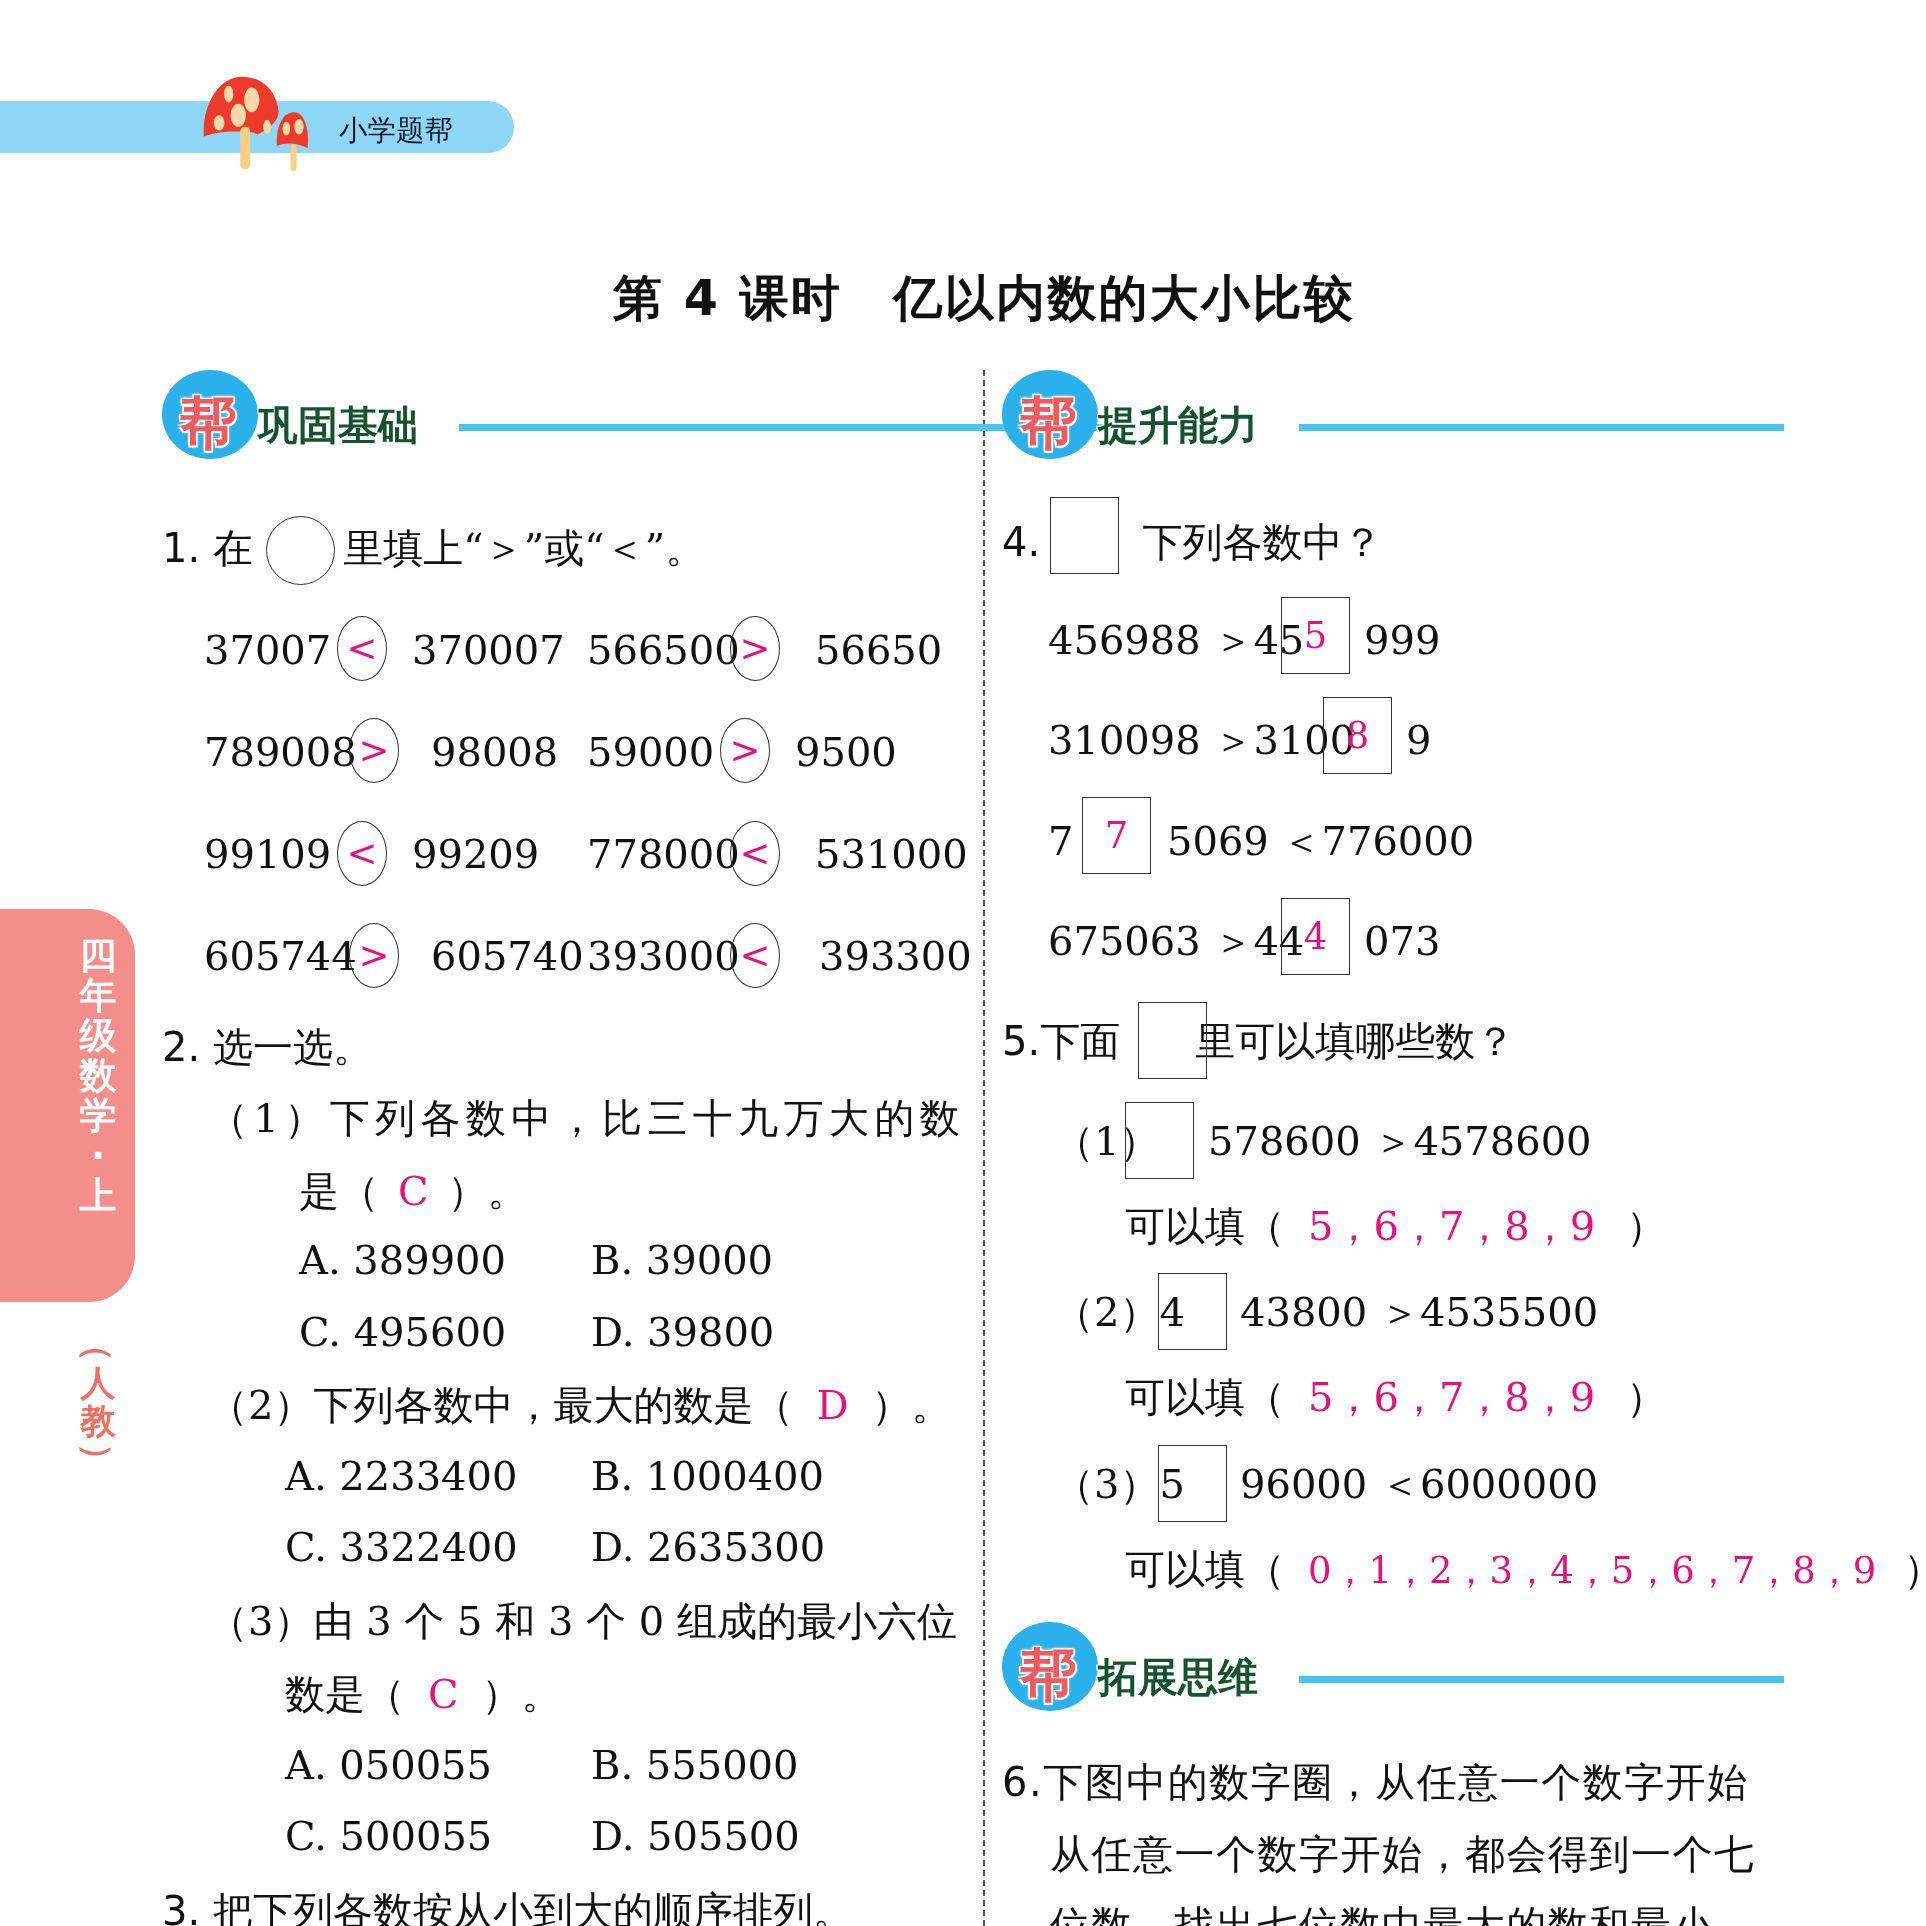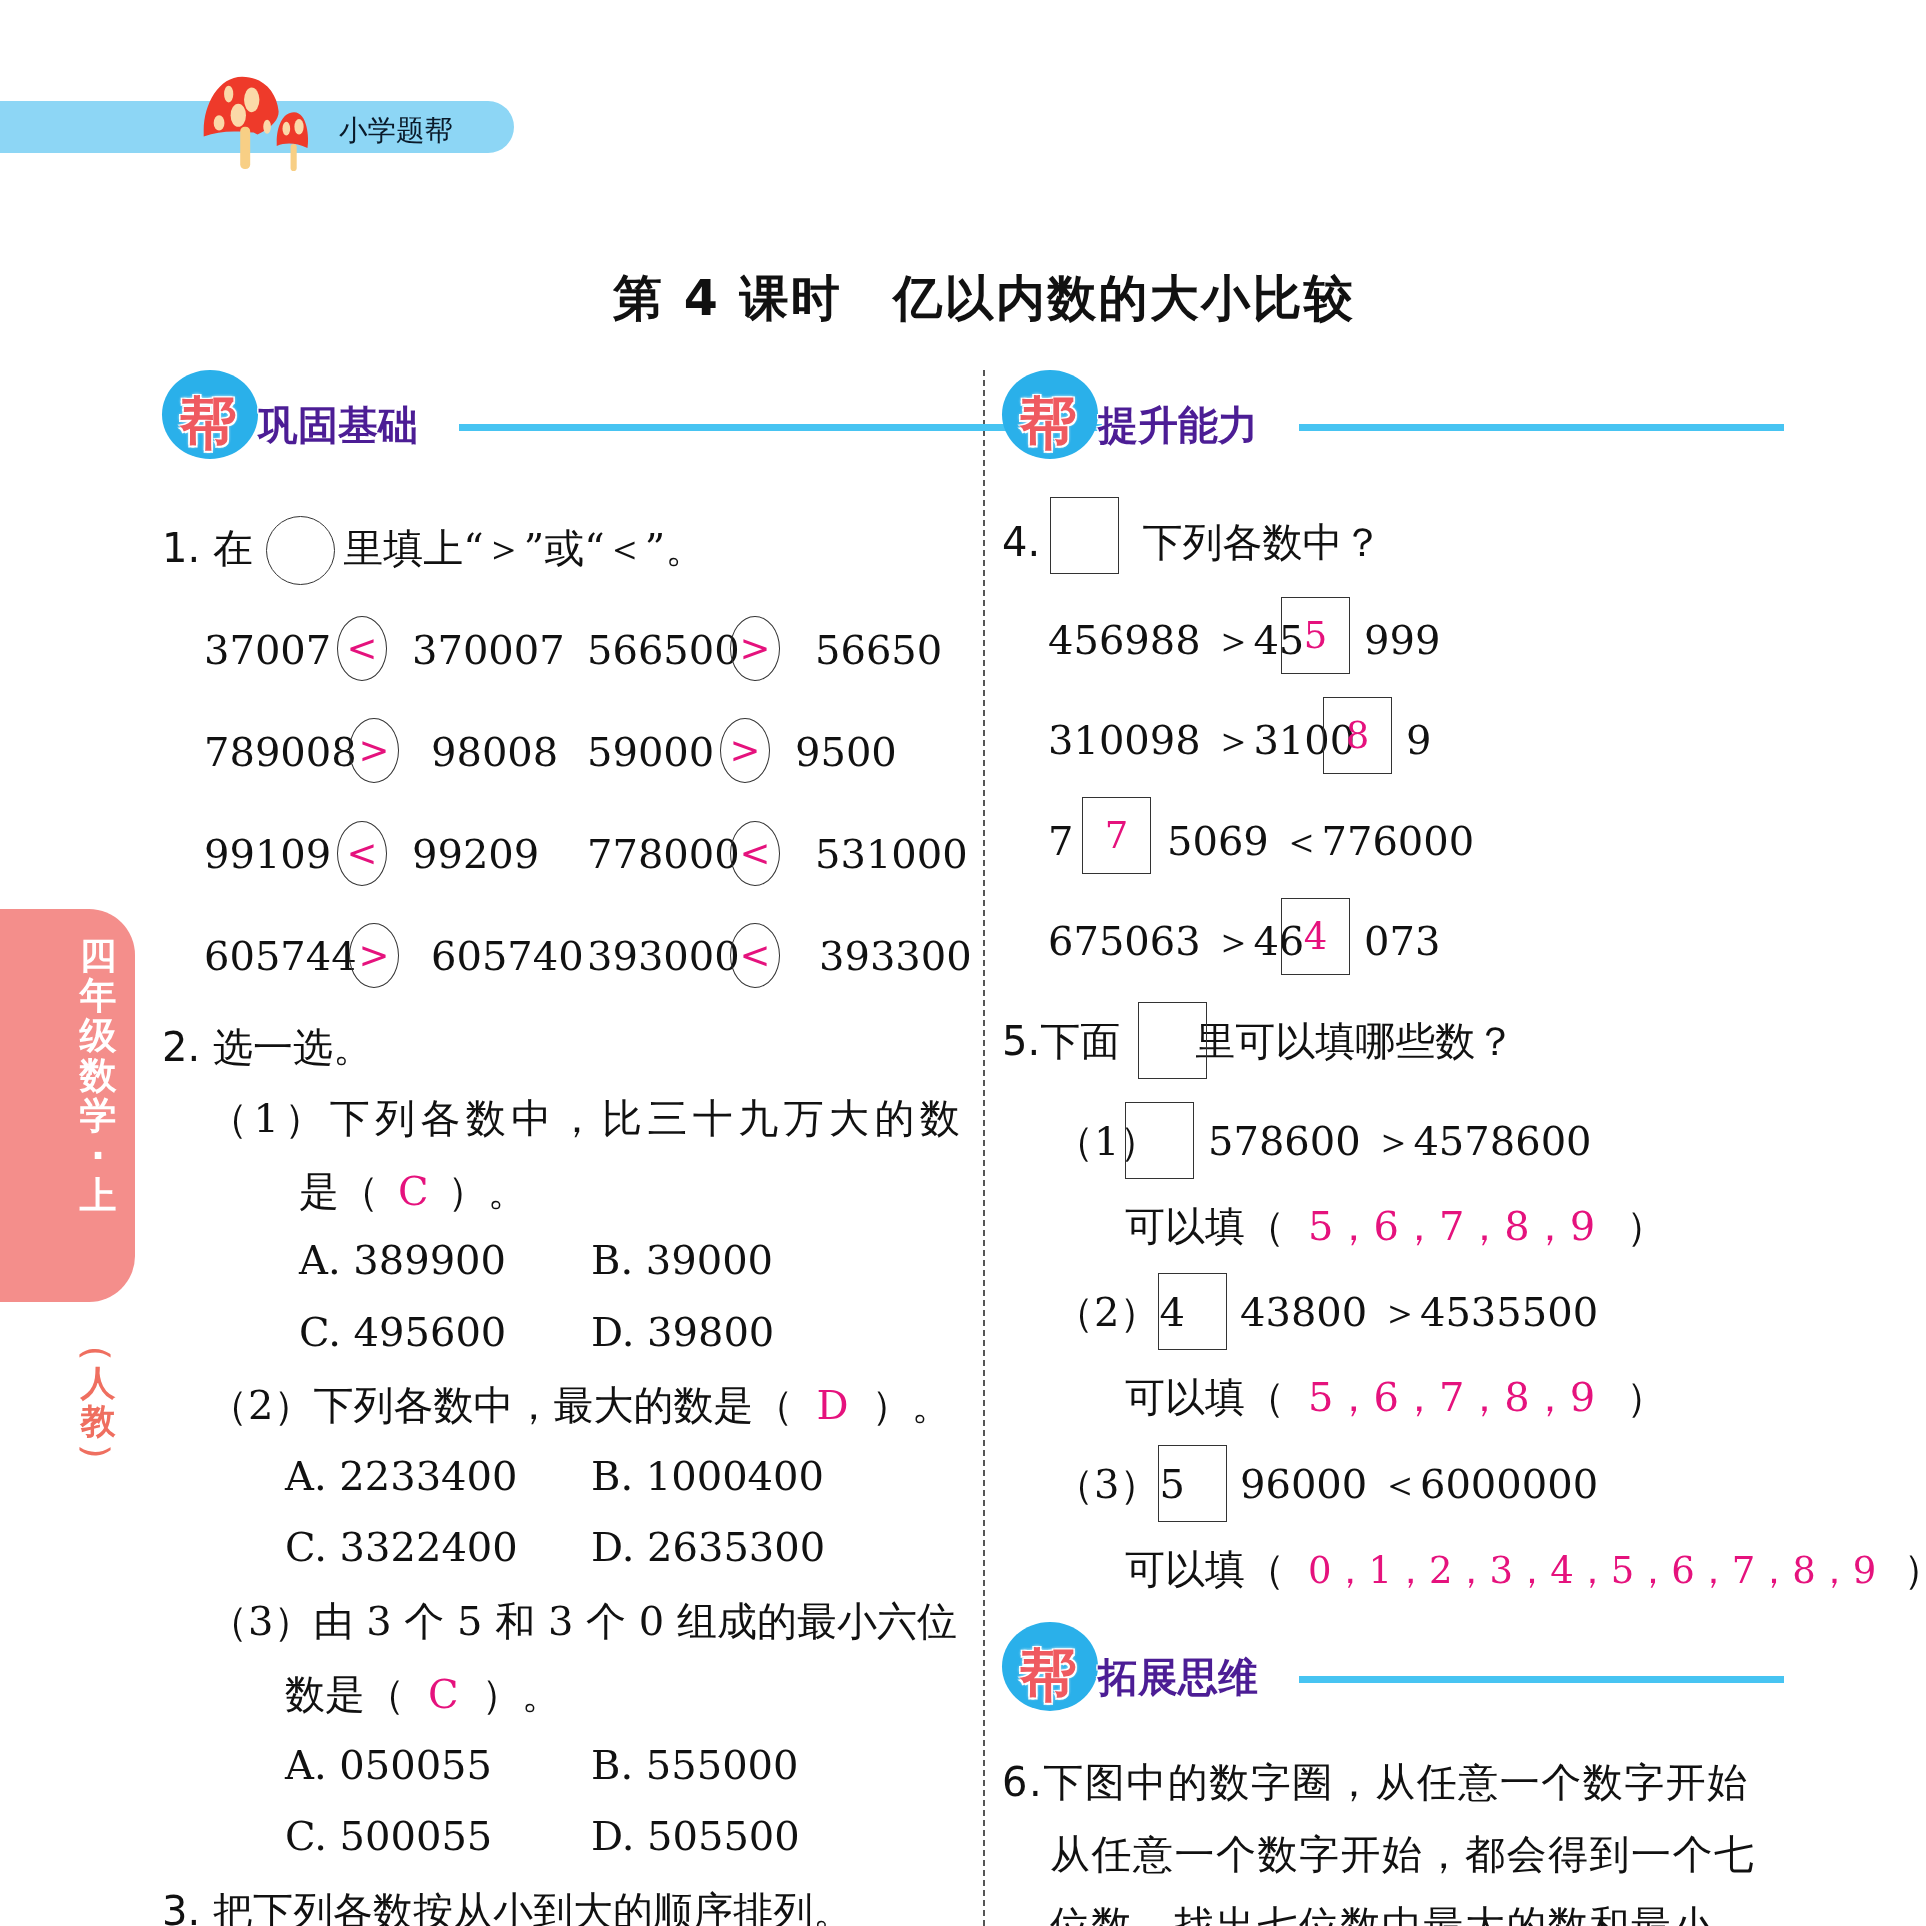--- a/index.html
+++ b/index.html
@@ -15,21 +15,21 @@
   
   #page-title{left:0;width:1968px;top:266px;text-align:center;font-size:49px;font-weight:bold;
               font-family:"DejaVu Sans","Liberation Sans",sans-serif;letter-spacing:2.3px;}
   
   .sec{height:89px;}
   .sec .bubble{position:absolute;left:0;top:0;width:96px;height:89px;border-radius:50%;background:#2ab0ea;}
   .sec .bubble:after{content:"";position:absolute;left:15.4px;top:11.6px;width:77px;height:77px;border-radius:50%;background:#fff;opacity:0;}
   .sec .bang{position:absolute;left:17.3px;top:14.6px;font-size:58px;font-weight:bold;color:#ef5a60;
             font-family:"DejaVu Sans","Liberation Sans",sans-serif;
             text-shadow:0 0 3.9px #fff,0 0 3.9px #fff,1.5px 1.5px 0 #fff,-1.5px -1.5px 0 #fff,1.5px -1.5px 0 #fff,-1.5px 1.5px 0 #fff;}
-  .sec .lbl{position:absolute;left:81px;top:28px;font-size:40px;font-weight:bold;color:#4c1d95;
+  .sec .lbl{position:absolute;left:81px;top:28px;font-size:40px;font-weight:bold;color:#14532d;
             font-family:"DejaVu Sans","Liberation Sans",sans-serif;
             text-shadow:1.2px 1.2px 0 #fff,-1.2px -1.2px 0 #fff,1.2px -1.2px 0 #fff,-1.2px 1.2px 0 #fff;}
   .sec .line{position:absolute;top:54px;height:7px;background:#47c4f2;}
   
   .oval{position:absolute;width:50px;height:65px;border:1.5px solid #333;border-radius:50%;
         box-sizing:border-box;display:flex;align-items:center;justify-content:center;
         font-size:37px;color:#e5127d;font-family:"DejaVu Sans","Liberation Sans",sans-serif;}
   .box{position:absolute;width:69px;height:77px;border:1.5px solid #333;box-sizing:border-box;
        display:flex;align-items:center;justify-content:center;font-size:37px;color:#e5127d;}
   
@@ -182,21 +182,21 @@
 <div class="abs t" style="left:1364px;top:620px">999</div>
 
 <div class="abs t" style="left:1048px;top:720px">310098 ＞3100</div>
 <div class="box" style="left:1323px;top:697px">8</div>
 <div class="abs t" style="left:1406px;top:720px">9</div>
 
 <div class="abs t" style="left:1048px;top:821px">7</div>
 <div class="box" style="left:1082px;top:797px">7</div>
 <div class="abs t" style="left:1167px;top:821px">5069 ＜776000</div>
 
-<div class="abs t" style="left:1048px;top:921px">675063 ＞46</div>
+<div class="abs t" style="left:1048px;top:921px">675063 ＞44</div>
 <div class="box" style="left:1281px;top:898px">4</div>
 <div class="abs t" style="left:1364px;top:921px">073</div>
 
 <div class="abs t" style="left:1002px;top:1021px">
   <span class="sans">5.</span><span>下面</span><span style="display:inline-block;width:75px"></span><span>里可以填哪些数？</span>
 </div>
 <div class="box" style="left:1138px;top:1002px"></div>
 
 <div class="abs t" style="left:1054px;top:1121px">（1）</div>
 <div class="box" style="left:1125px;top:1102px"></div>

